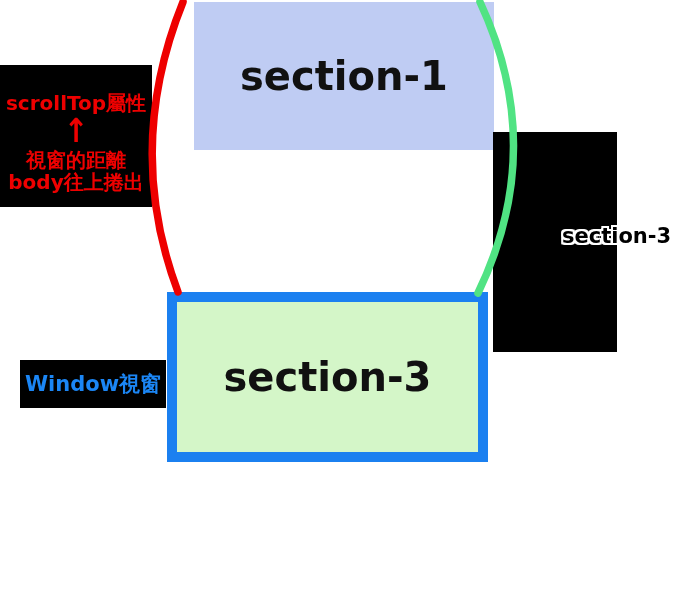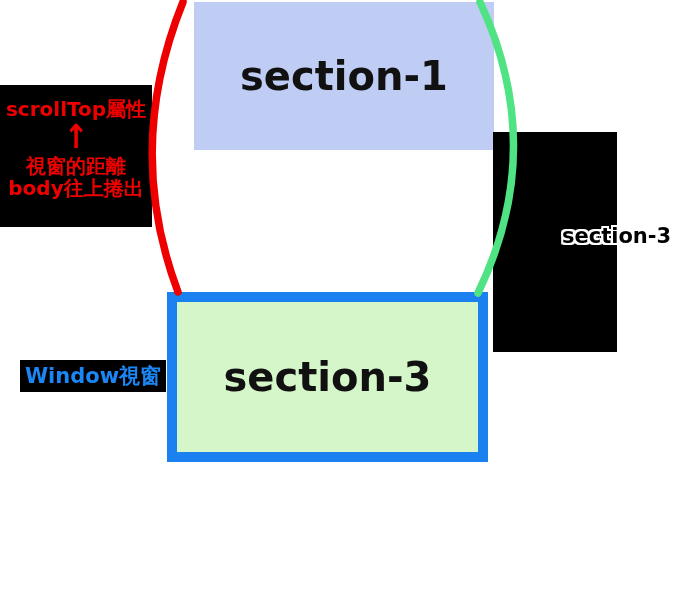--- a/index.html
+++ b/index.html
@@ -32,32 +32,32 @@
     border:10px solid #1b80f0;
     background:#d4f6c8;
     display:flex;align-items:center;justify-content:center;
   }
 
   
   .scrolltop-box{
     position:absolute;left:0;top:65px;width:152px;height:142px;
     background:#000;
     display:flex;flex-direction:column;align-items:center;
-    padding-top:13px;box-sizing:border-box;margin-top:20px;
+    padding-top:27px;box-sizing:border-box;
   }
   .scrolltop-box .red-line{
     color:#ee0000;font-weight:bold;font-size:20px;line-height:22px;
     white-space:nowrap;
   }
   .up-arrow{
     color:#ee0000;font-weight:bold;font-size:30px;line-height:30px;
     transform:scaleY(1.1);margin:2px 0 3px 0;
   }
   .window-box{
-    position:absolute;left:20px;top:360px;width:146px;height:32px;
+    position:absolute;left:20px;top:360px;width:146px;height:48px;
     background:#000;
     display:flex;align-items:center;justify-content:center;
   }
   .window-box .blue-line{
     color:#1b86f5;font-weight:bold;font-size:21px;white-space:nowrap;
   }
   .right-box{
     position:absolute;left:493px;top:132px;width:124px;height:220px;
     background:#000;
   }

